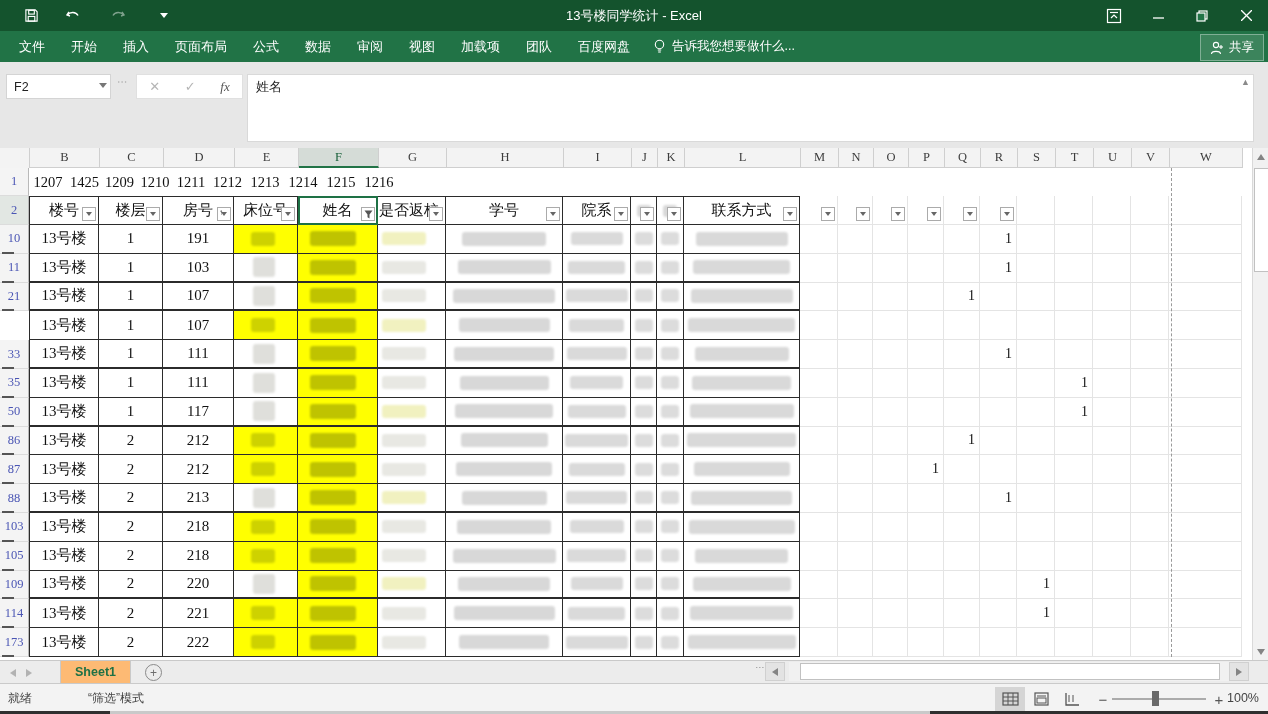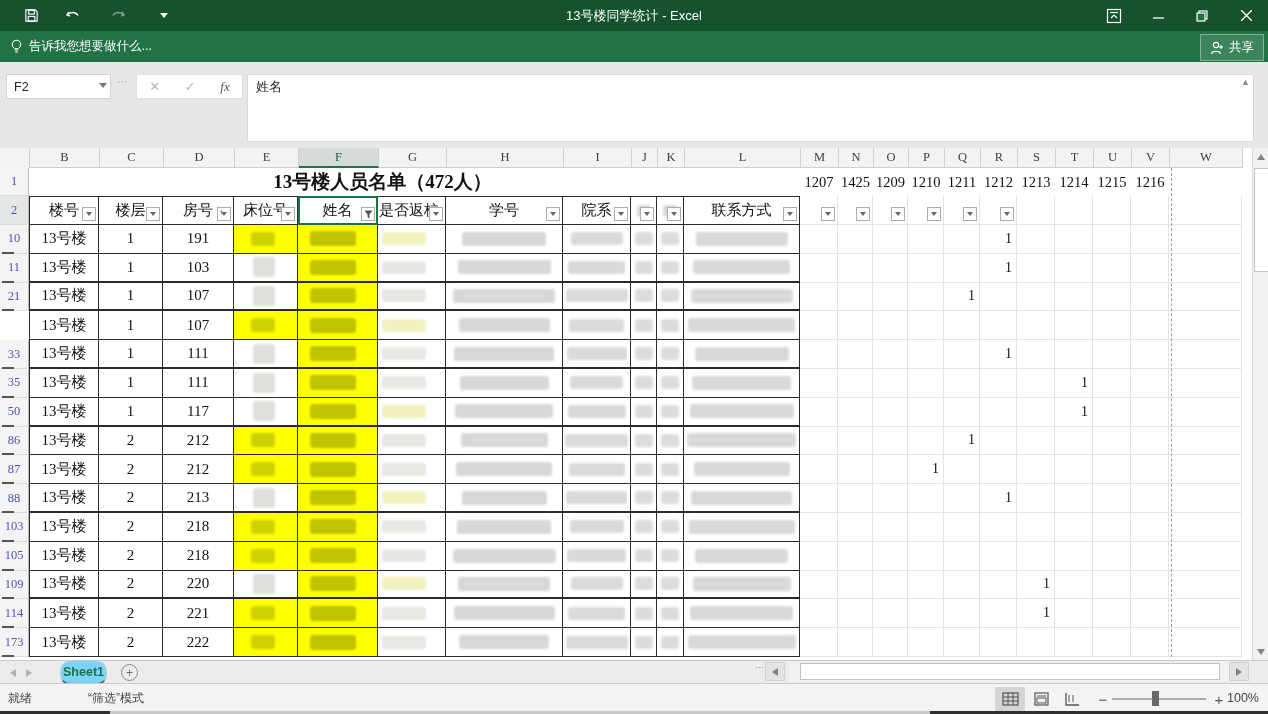--- a/index.html
+++ b/index.html
@@ -61,22 +61,22 @@
   #vscroll{position:absolute;left:1252px;top:148px;width:16px;height:512px;background:#f1f1f1;border-left:1px solid #d9d9d9;}
   .sarrow{position:absolute;left:0;width:16px;height:17px;background:#f1f1f1;display:flex;align-items:center;justify-content:center;}
   .tri-up{width:0;height:0;border-left:4px solid transparent;border-right:4px solid transparent;border-bottom:6px solid #848484;}
   .tri-dn{width:0;height:0;border-left:4px solid transparent;border-right:4px solid transparent;border-top:6px solid #848484;}
   .tri-lf{width:0;height:0;border-top:4px solid transparent;border-bottom:4px solid transparent;border-right:6px solid #848484;}
   .tri-rt{width:0;height:0;border-top:4px solid transparent;border-bottom:4px solid transparent;border-left:6px solid #848484;}
   #vthumb{position:absolute;left:1px;top:20px;width:13px;height:102px;background:#fff;border:1px solid #c1c1c1;}
   
   #sheetbar{position:absolute;left:0;top:660px;width:1268px;height:23px;background:#ececec;border-top:1px solid #c9c9c9;display:flex;align-items:center;}
   #navarrows{display:flex;gap:10px;margin-left:10px;color:#8a8a8a;}
-  #sheettab{margin-left:28px;height:22px;background:#7dd3fc;border-left:1px solid #c9c9c9;border-right:1px solid #c9c9c9;border-bottom:2px solid #217346;
-            display:flex;align-items:center;padding:0 2px;color:#1e7145;font-weight:bold;font-size:12.5px;border-radius:10px;}
+  #sheettab{margin-left:28px;height:22px;background:#fdba74;border-left:1px solid #c9c9c9;border-right:1px solid #c9c9c9;border-bottom:2px solid #217346;
+            display:flex;align-items:center;padding:0 14px;color:#1e7145;font-weight:bold;font-size:12.5px;}
   #addsheet{margin-left:14px;width:15px;height:15px;border:1px solid #8a8a8a;border-radius:50%;color:#6d6d6d;
             display:flex;align-items:center;justify-content:center;font-size:12px;line-height:1;}
   #hsplit{position:absolute;left:755px;top:663px;color:#9a9a9a;font-size:9px;letter-spacing:1px;writing-mode:vertical-lr;}
   .hsbtn{position:absolute;top:662px;width:20px;height:19px;background:#e3e3e3;border:1px solid #d0d0d0;display:flex;align-items:center;justify-content:center;box-sizing:border-box;}
   #hstrack{position:absolute;left:789px;top:662px;width:440px;height:19px;background:#f1f1f1;}
   #hsthumb{position:absolute;left:800px;top:663px;width:420px;height:17px;background:#fff;border:1px solid #c1c1c1;box-sizing:border-box;}
   
   #statusbar{position:absolute;left:0;top:683px;width:1268px;height:31px;background:#f3f3f3;border-top:1px solid #cacaca;}
   #statusbar .txt{position:absolute;top:0;height:28px;display:flex;align-items:center;font-size:12px;color:#444;}
   .viewbtn{position:absolute;top:3px;width:30px;height:24px;display:flex;align-items:center;justify-content:center;}
@@ -138,20 +138,33 @@
     </div>
     <div class="winbtn" style="right:0;">
       <svg width="11" height="11" viewBox="0 0 11 11">
           <line x1="0" y1="0" x2="11" y2="11" stroke="#fff" stroke-width="1.3"></line>
           <line x1="11" y1="0" x2="0" y2="11" stroke="#fff" stroke-width="1.3"></line>
         </svg>
     </div>
   </div>
 
   <div id="ribbonrow">
+    <div id="ribbon-tabs" style="display:flex;margin-left:6px;">
+        <div class="rtab">文件</div>
+        <div class="rtab">开始</div>
+        <div class="rtab">插入</div>
+        <div class="rtab">页面布局</div>
+        <div class="rtab">公式</div>
+        <div class="rtab">数据</div>
+        <div class="rtab">审阅</div>
+        <div class="rtab">视图</div>
+        <div class="rtab">加载项</div>
+        <div class="rtab">团队</div>
+        <div class="rtab">百度网盘</div>
+      </div>
     <div id="tellme">
       <span style="margin-right:6px;">
         <svg width="13" height="15" viewBox="0 0 13 15">
             <circle cx="6.5" cy="5.5" r="4.2" fill="none" stroke="#fff" stroke-width="1.1"></circle>
             <line x1="4.8" y1="11" x2="8.2" y2="11" stroke="#fff" stroke-width="1.1"></line>
             <line x1="5.2" y1="13" x2="7.8" y2="13" stroke="#fff" stroke-width="1.1"></line>
           </svg>
       </span>
       <span>告诉我您想要做什么...</span>
     </div>
@@ -206,21 +219,20 @@
         <div class="cell hletter" style="width: 36px; height: 20px;">Q</div>
         <div class="cell hletter" style="width: 37px; height: 20px;">R</div>
         <div class="cell hletter" style="width: 38px; height: 20px;">S</div>
         <div class="cell hletter" style="width: 38px; height: 20px;">T</div>
         <div class="cell hletter" style="width: 38px; height: 20px;">U</div>
         <div class="cell hletter" style="width: 38px; height: 20px;">V</div>
         <div class="cell hletter" style="width: 73px; height: 20px;">W</div>
       </div>
       <div class="grow" style="top: 20px; height: 28px;">
         <div class="gut" style="width: 29px; height: 28px; color: rgb(74, 85, 180);">1</div>
-        <div class="cell" style="width: 771px; height: 28px; font-size: 19px; font-weight: 600; justify-content: center; padding-right: 64px; box-sizing: border-box;">13号楼人员名单（472人）</div>
         <div class="cell" style="width: 38px; height: 28px; font-size: 14.5px;">1207</div>
         <div class="cell" style="width: 35px; height: 28px; font-size: 14.5px;">1425</div>
         <div class="cell" style="width: 35px; height: 28px; font-size: 14.5px;">1209</div>
         <div class="cell" style="width: 36px; height: 28px; font-size: 14.5px;">1210</div>
         <div class="cell" style="width: 36px; height: 28px; font-size: 14.5px;">1211</div>
         <div class="cell" style="width: 37px; height: 28px; font-size: 14.5px;">1212</div>
         <div class="cell" style="width: 38px; height: 28px; font-size: 14.5px;">1213</div>
         <div class="cell" style="width: 38px; height: 28px; font-size: 14.5px;">1214</div>
         <div class="cell" style="width: 38px; height: 28px; font-size: 14.5px;">1215</div>
         <div class="cell" style="width: 38px; height: 28px; font-size: 14.5px;">1216</div>

